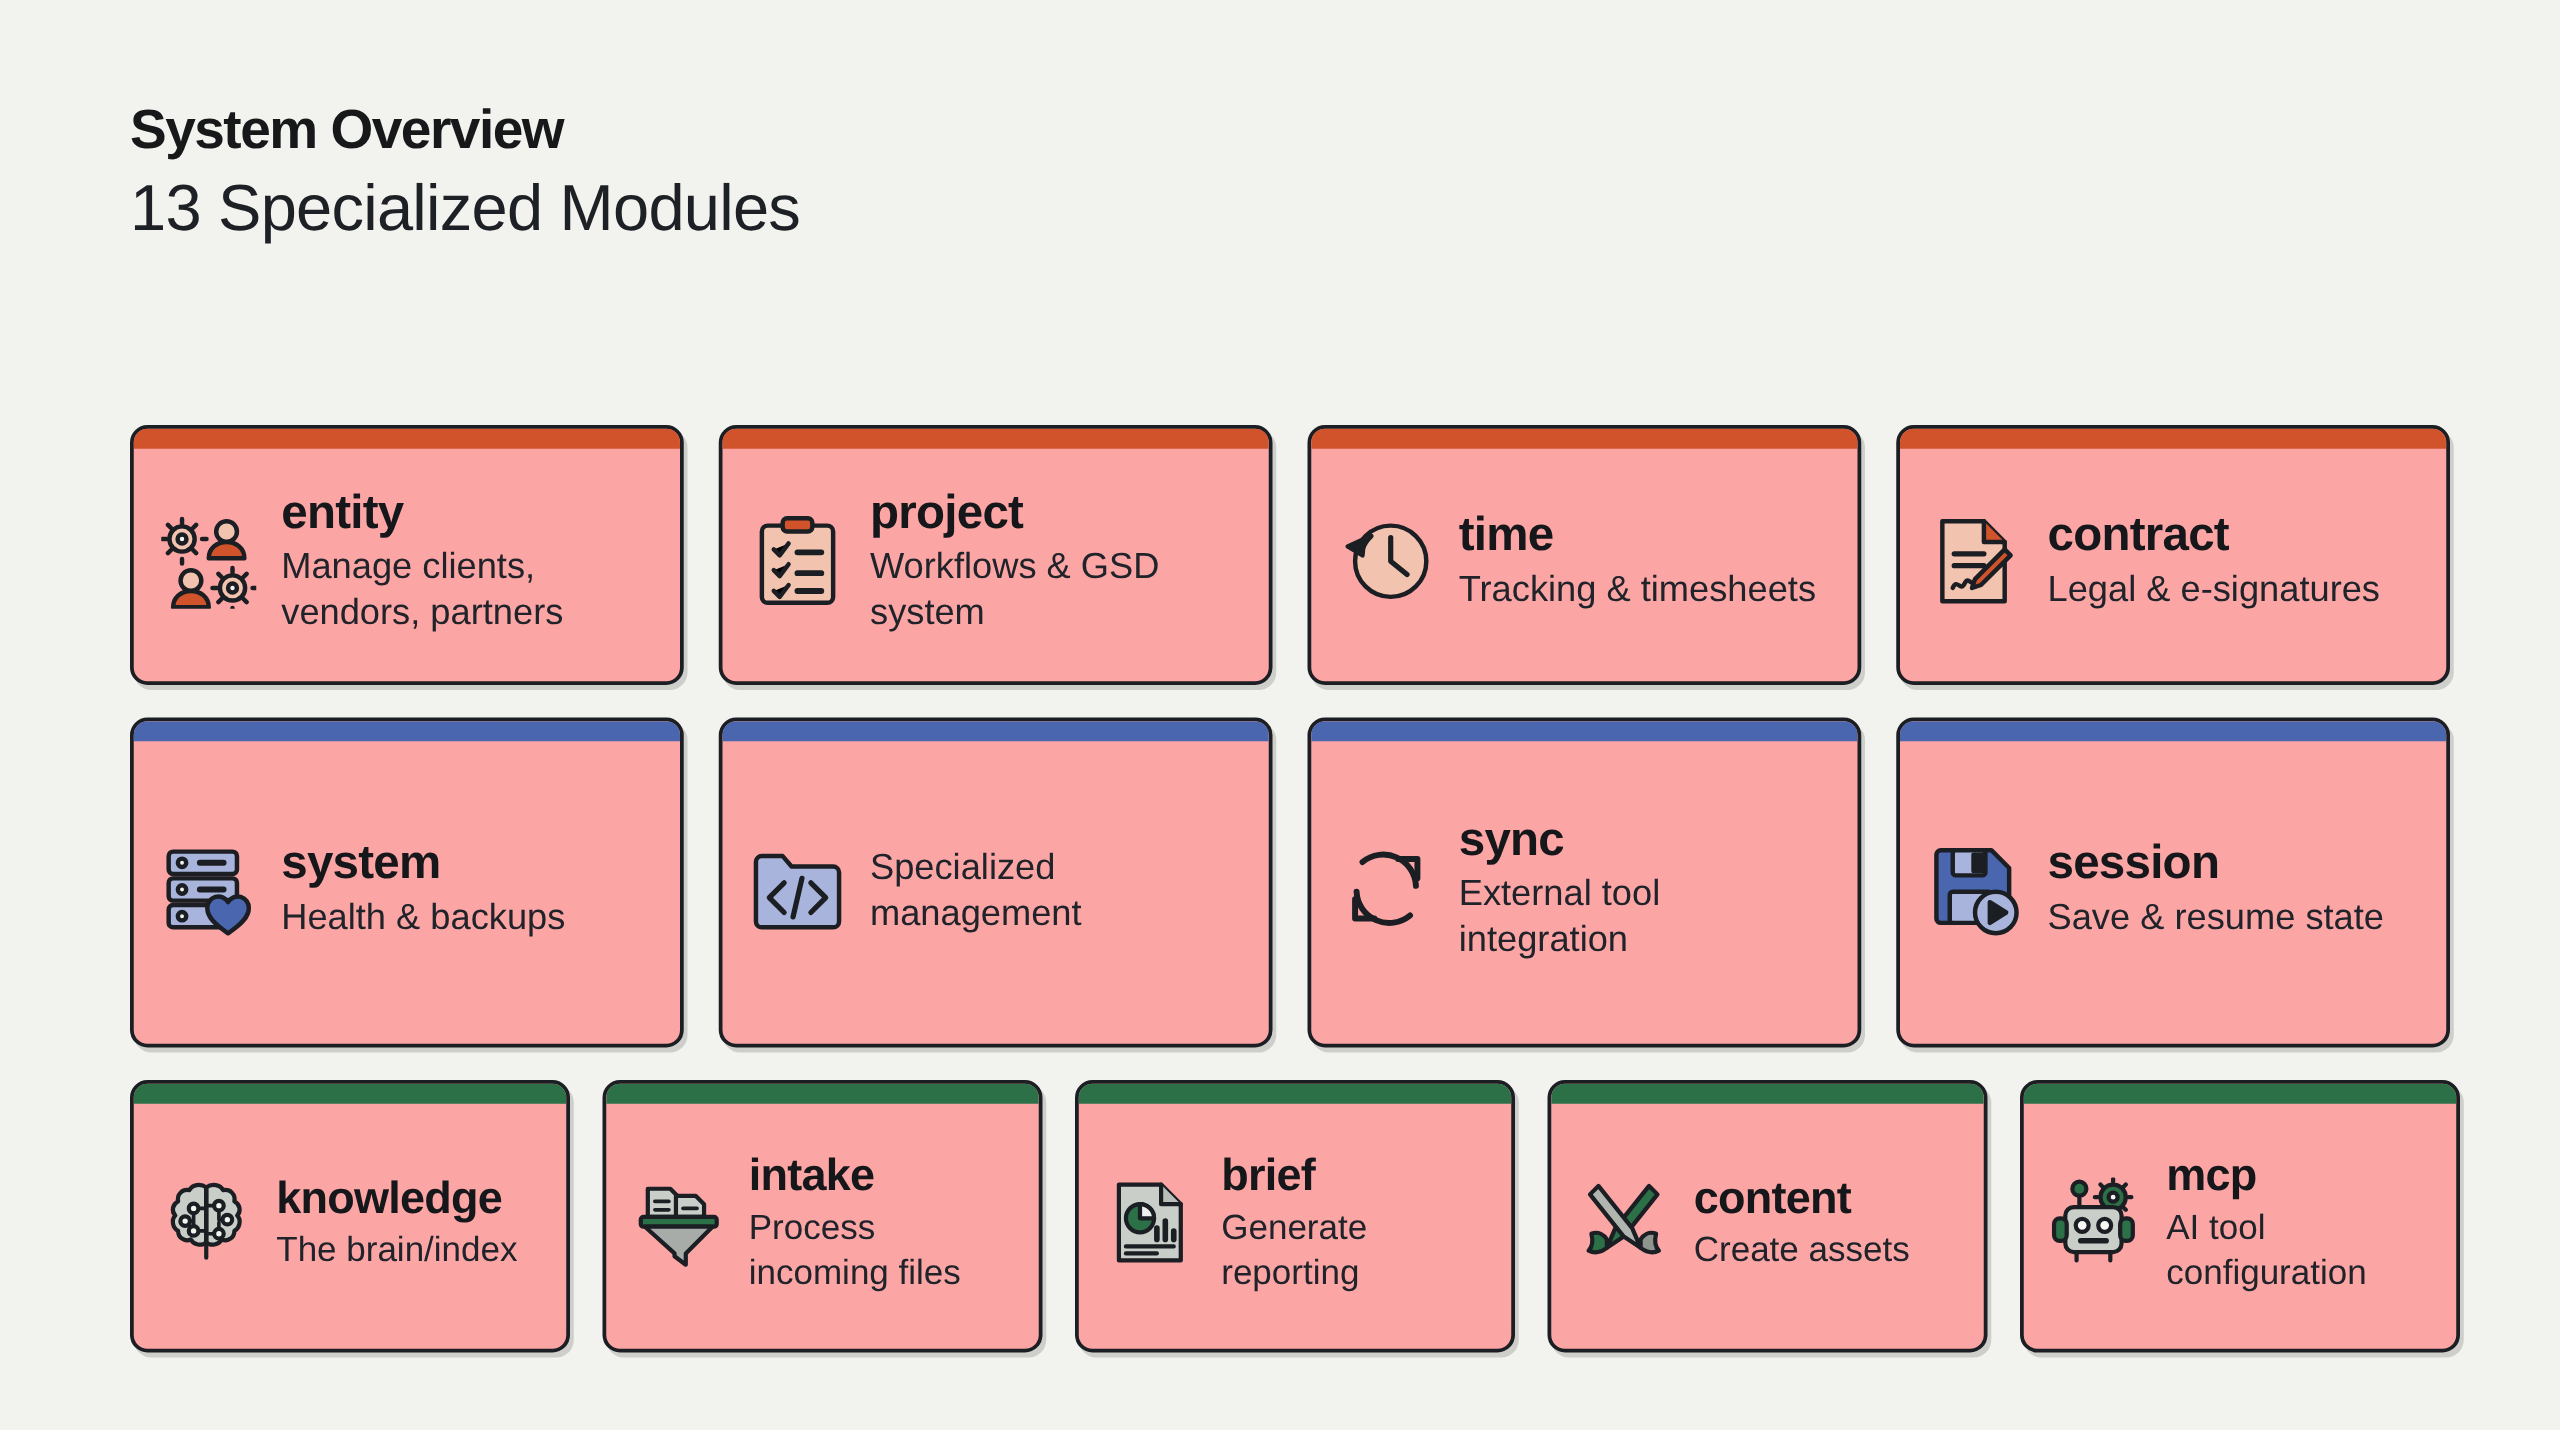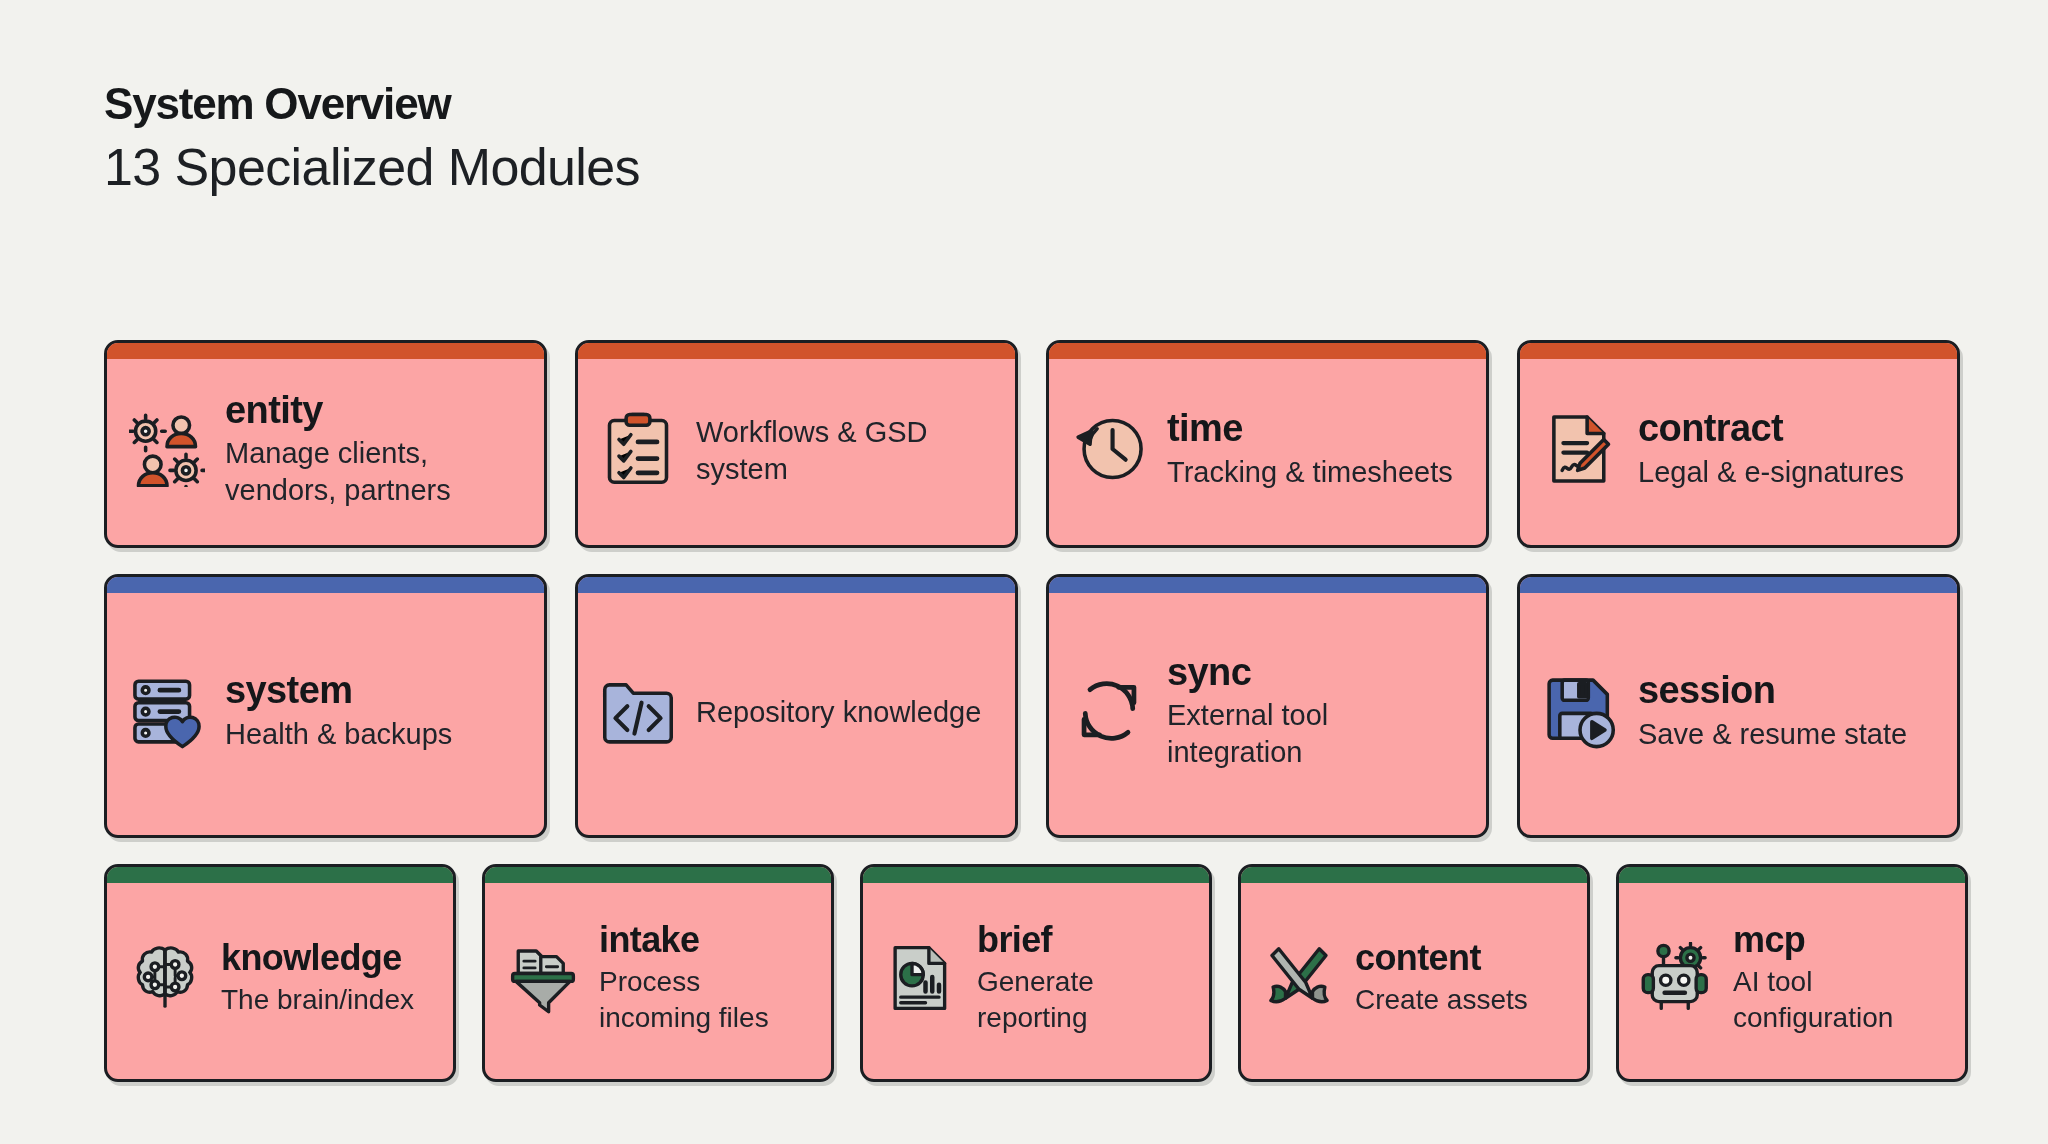--- a/index.html
+++ b/index.html
@@ -176,20 +176,21 @@
     <g stroke="#1b1e22" stroke-width="3" stroke-linejoin="round" stroke-linecap="round">
       <rect x="8" y="8" width="48" height="52" rx="4" fill="#f2c3ae"></rect>
       <path d="M24 8V6a3 3 0 0 1 3-3h10a3 3 0 0 1 3 3v2z" fill="#d1532b"></path>
       <rect x="22" y="3" width="20" height="9" rx="3" fill="#d1532b"></rect>
       <path d="M16 24l4 4 6-8M16 38l4 4 6-8M16 52l4 4 6-8"></path>
       <path d="M32 26h16M32 40h16M32 52h16" stroke-width="4"></path>
     </g>
               </svg>
             </div>
             <div class="card-text">
+              <div class="card-name">project</div>
               <div class="card-desc">Workflows &amp; GSD system</div>
             </div>
           </div>
         </div>
         <div class="card">
           <div class="accent orange"></div>
           <div class="card-inner">
             <div class="card-icon">
               <svg viewBox="0 0 64 64">
     <g stroke="#1b1e22" stroke-width="3" stroke-linejoin="round" stroke-linecap="round">
@@ -256,21 +257,21 @@
           <div class="card-inner">
             <div class="card-icon">
               <svg viewBox="0 0 64 64">
     <g stroke="#1b1e22" stroke-width="3" stroke-linejoin="round" stroke-linecap="round">
       <path d="M4 14a4 4 0 0 1 4-4h14l6 7h28a4 4 0 0 1 4 4v33a4 4 0 0 1-4 4H8a4 4 0 0 1-4-4z" fill="#a8b4db"></path>
       <path d="M23 28 13 38l10 10M41 28l10 10-10 10M35 25l-6 26" fill="none" stroke-width="3.5"></path>
     </g>
               </svg>
             </div>
             <div class="card-text">
-              <div class="card-desc">Repository knowledge</div>
+              <div class="card-desc">Specialized management</div>
             </div>
           </div>
         </div>
         <div class="card">
           <div class="accent blue"></div>
           <div class="card-inner">
             <div class="card-icon">
               <svg viewBox="0 0 64 64">
     <g stroke="#1b1e22" stroke-width="4" stroke-linejoin="round" stroke-linecap="round" fill="none">
       <path d="M52 30a22 22 0 0 0-36-16"></path>

